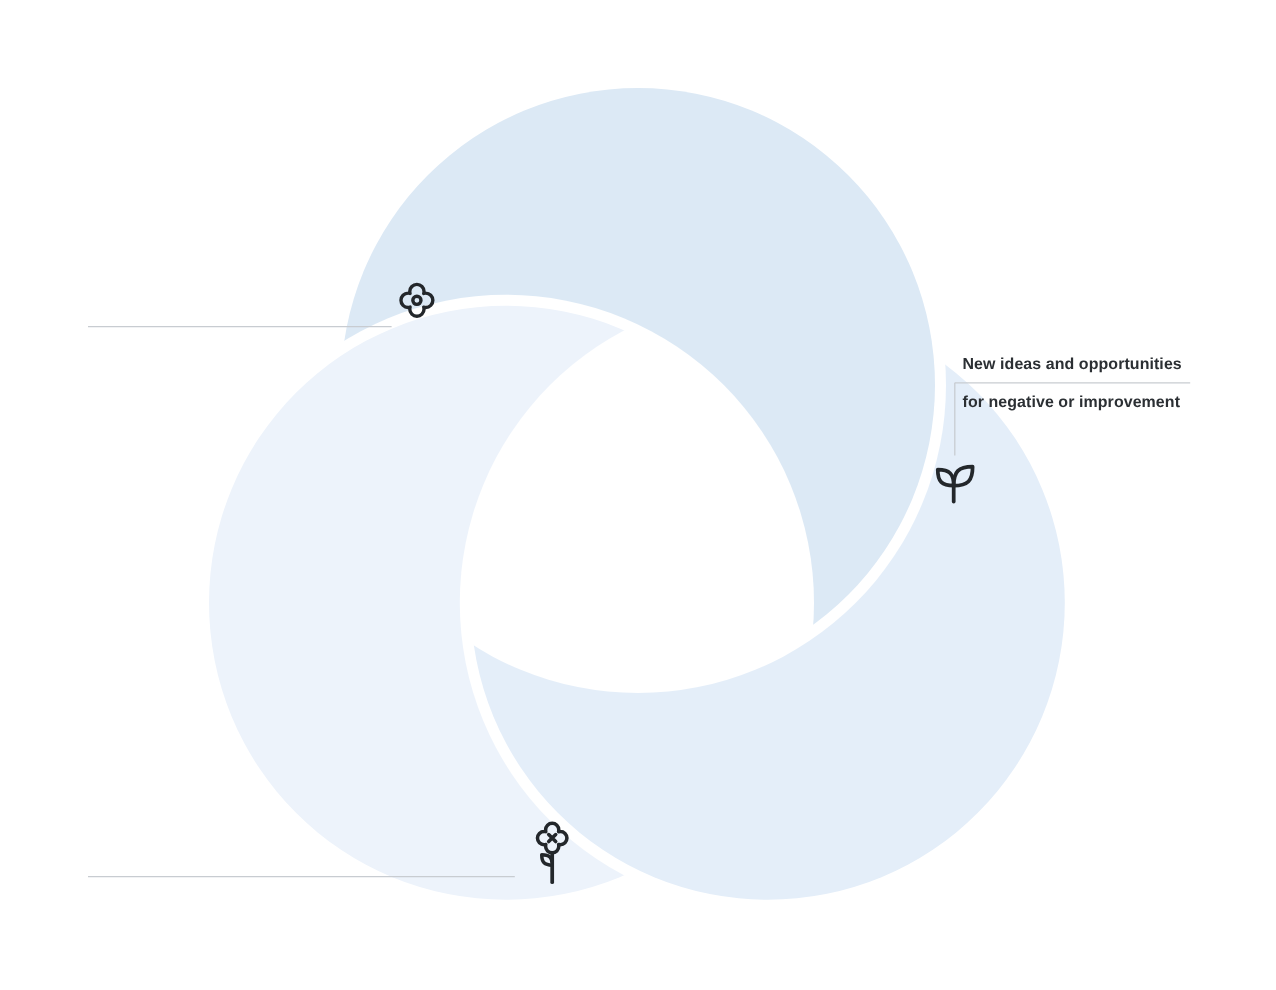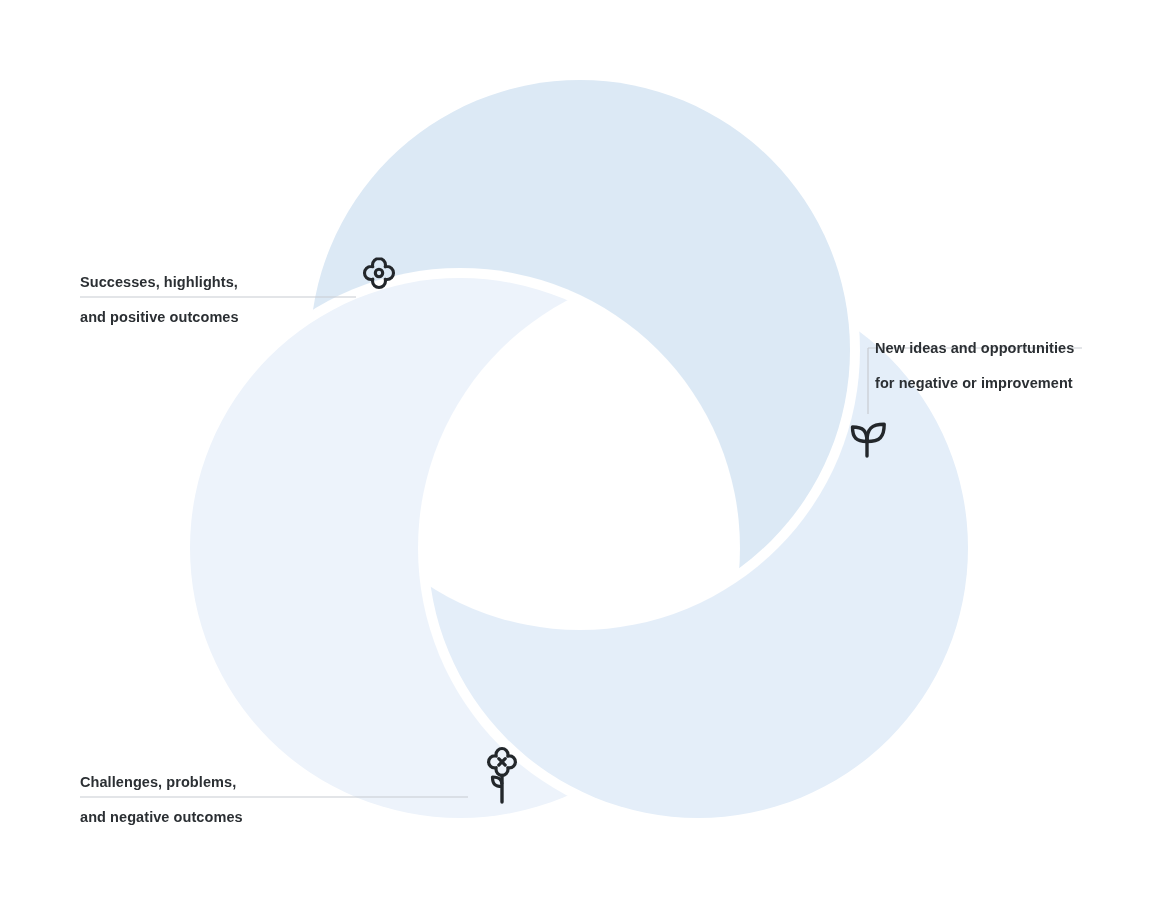--- a/index.html
+++ b/index.html
@@ -30,21 +30,21 @@
     position: absolute;
     font-size: 14.5px;
     font-weight: 700;
     line-height: 1.22;
     color: #2b2f33;
     letter-spacing: 0.005em;
     white-space: pre-line;
   }
   .callout-tl { left: 80px; top: 256px; }
   .callout-bl { left: 80px; top: 756px; }
-  .callout-r  { left: 875px; top: 322px; text-align: left; }
+  .callout-r  { left: 875px; top: 305px; text-align: left; }
 
   .icon-wrap {
     position: absolute;
     color: #23272b;
   }
   .icon-wrap svg { display: block; }
   .icon-top    { left: 354px; top: 252px; }
   .icon-right  { left: 839px; top: 408px; }
   .icon-bottom { left: 477px; top: 744px; }
 </style>
@@ -79,24 +79,20 @@
     </g>
 
     <g stroke="#c8ccd1" stroke-width="1.2" fill="none">
       <line x1="80" y1="297" x2="356" y2="297"></line>
       <line x1="80" y1="797" x2="468" y2="797"></line>
       <line x1="868" y1="348" x2="1082" y2="348"></line>
       <line x1="868" y1="348" x2="868" y2="414"></line>
     </g>
   </svg>
 
-  <div class="callout callout-tl">
-    <div>Successes, highlights,</div>
-    <div>and positive outcomes</div>
-  </div>
 
   <div class="icon-wrap icon-top">
     <svg width="50" height="50" viewBox="0 0 50 50" fill="none">
       <path d="M25 6.5c-3.6 0-6.5 2.9-6.5 6.5 0 .6.1 1.2.3 1.8-.6-.2-1.2-.3-1.8-.3-3.6 0-6.5 2.9-6.5 6.5s2.9 6.5 6.5 6.5c.6 0 1.2-.1 1.8-.3-.2.6-.3 1.2-.3 1.8 0 3.6 2.9 6.5 6.5 6.5s6.5-2.9 6.5-6.5c0-.6-.1-1.2-.3-1.8.6.2 1.2.3 1.8.3 3.6 0 6.5-2.9 6.5-6.5s-2.9-6.5-6.5-6.5c-.6 0-1.2.1-1.8.3.2-.6.3-1.2.3-1.8 0-3.6-2.9-6.5-6.5-6.5z" stroke="#23272b" stroke-width="3.1" stroke-linejoin="round"></path>
       <circle cx="25" cy="21" r="3.7" stroke="#23272b" stroke-width="3.1"></circle>
     </svg>
   </div>
 
   <div class="callout callout-r">
     <div>New ideas and opportunities</div>
@@ -104,24 +100,20 @@
   </div>
 
   <div class="icon-wrap icon-right">
     <svg width="56" height="56" viewBox="0 0 56 56" fill="none">
       <path d="M28 33.5V48" stroke="#23272b" stroke-width="3.4" stroke-linecap="round"></path>
       <path d="M28 33.5c-3.2 0-8.4-.3-11.3-3.2-2.9-2.9-3.2-8.1-3.2-11.3 3.2 0 8.4.3 11.3 3.2 2.9 2.9 3.2 8.1 3.2 11.3z" stroke="#23272b" stroke-width="3.4" stroke-linejoin="round"></path>
       <path d="M28 33.5c0-3.8.4-10 3.8-13.4C35.2 16.7 41.4 16.3 45.2 16.3c0 3.8-.4 10-3.8 13.4-3.4 3.4-9.6 3.8-13.4 3.8z" stroke="#23272b" stroke-width="3.4" stroke-linejoin="round"></path>
     </svg>
   </div>
 
-  <div class="callout callout-bl">
-    <div>Challenges, problems,</div>
-    <div>and negative outcomes</div>
-  </div>
 
   <div class="icon-wrap icon-bottom">
     <svg width="50" height="62" viewBox="0 0 50 62" fill="none">
       <path d="M25 4.5c-3.3 0-6 2.7-6 6 0 .6.1 1.1.2 1.6-.5-.2-1.1-.2-1.6-.2-3.3 0-6 2.7-6 6s2.7 6 6 6c.6 0 1.1-.1 1.6-.2-.2.5-.2 1.1-.2 1.6 0 3.3 2.7 6 6 6s6-2.7 6-6c0-.6-.1-1.1-.2-1.6.5.2 1.1.2 1.6.2 3.3 0 6-2.7 6-6s-2.7-6-6-6c-.6 0-1.1.1-1.6.2.2-.5.2-1.1.2-1.6 0-3.3-2.7-6-6-6z" stroke="#23272b" stroke-width="3.2" stroke-linejoin="round"></path>
       <path d="M21.8 14.7l6.4 6.4M28.2 14.7l-6.4 6.4" stroke="#23272b" stroke-width="3.2" stroke-linecap="round"></path>
       <path d="M25 31.5V58" stroke="#23272b" stroke-width="3.4" stroke-linecap="round"></path>
       <path d="M25 42.5c-2.6 0-5.6-.3-7.4-2.1-1.8-1.8-2.1-4.8-2.1-7.4 2.6 0 5.6.3 7.4 2.1 1.3 1.3 1.8 3.2 2 5" stroke="#23272b" stroke-width="3.2" stroke-linejoin="round"></path>
     </svg>
   </div>
 

